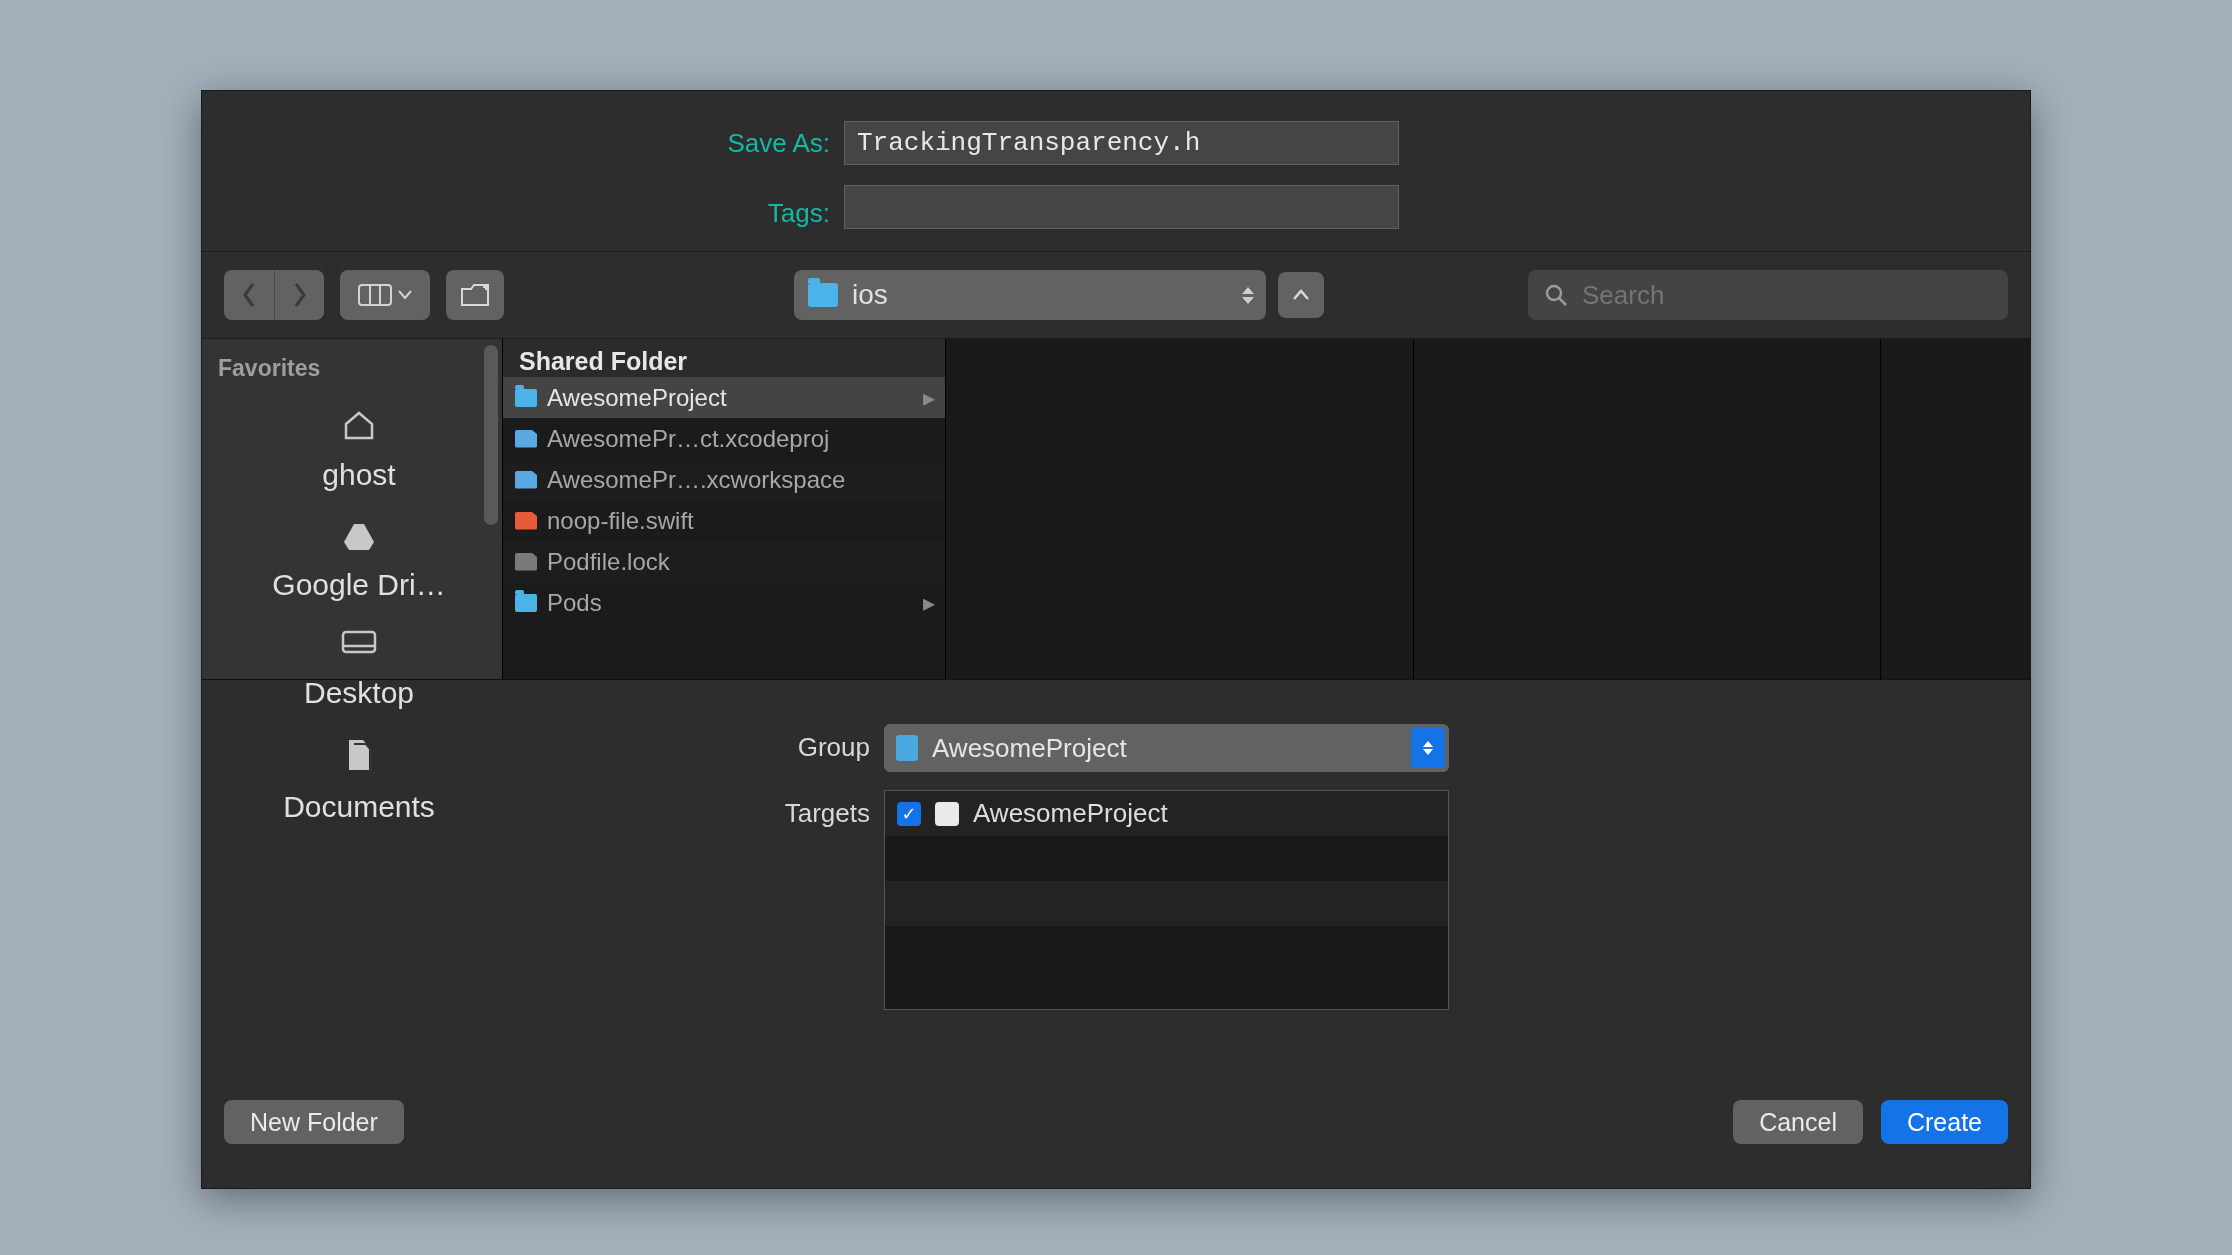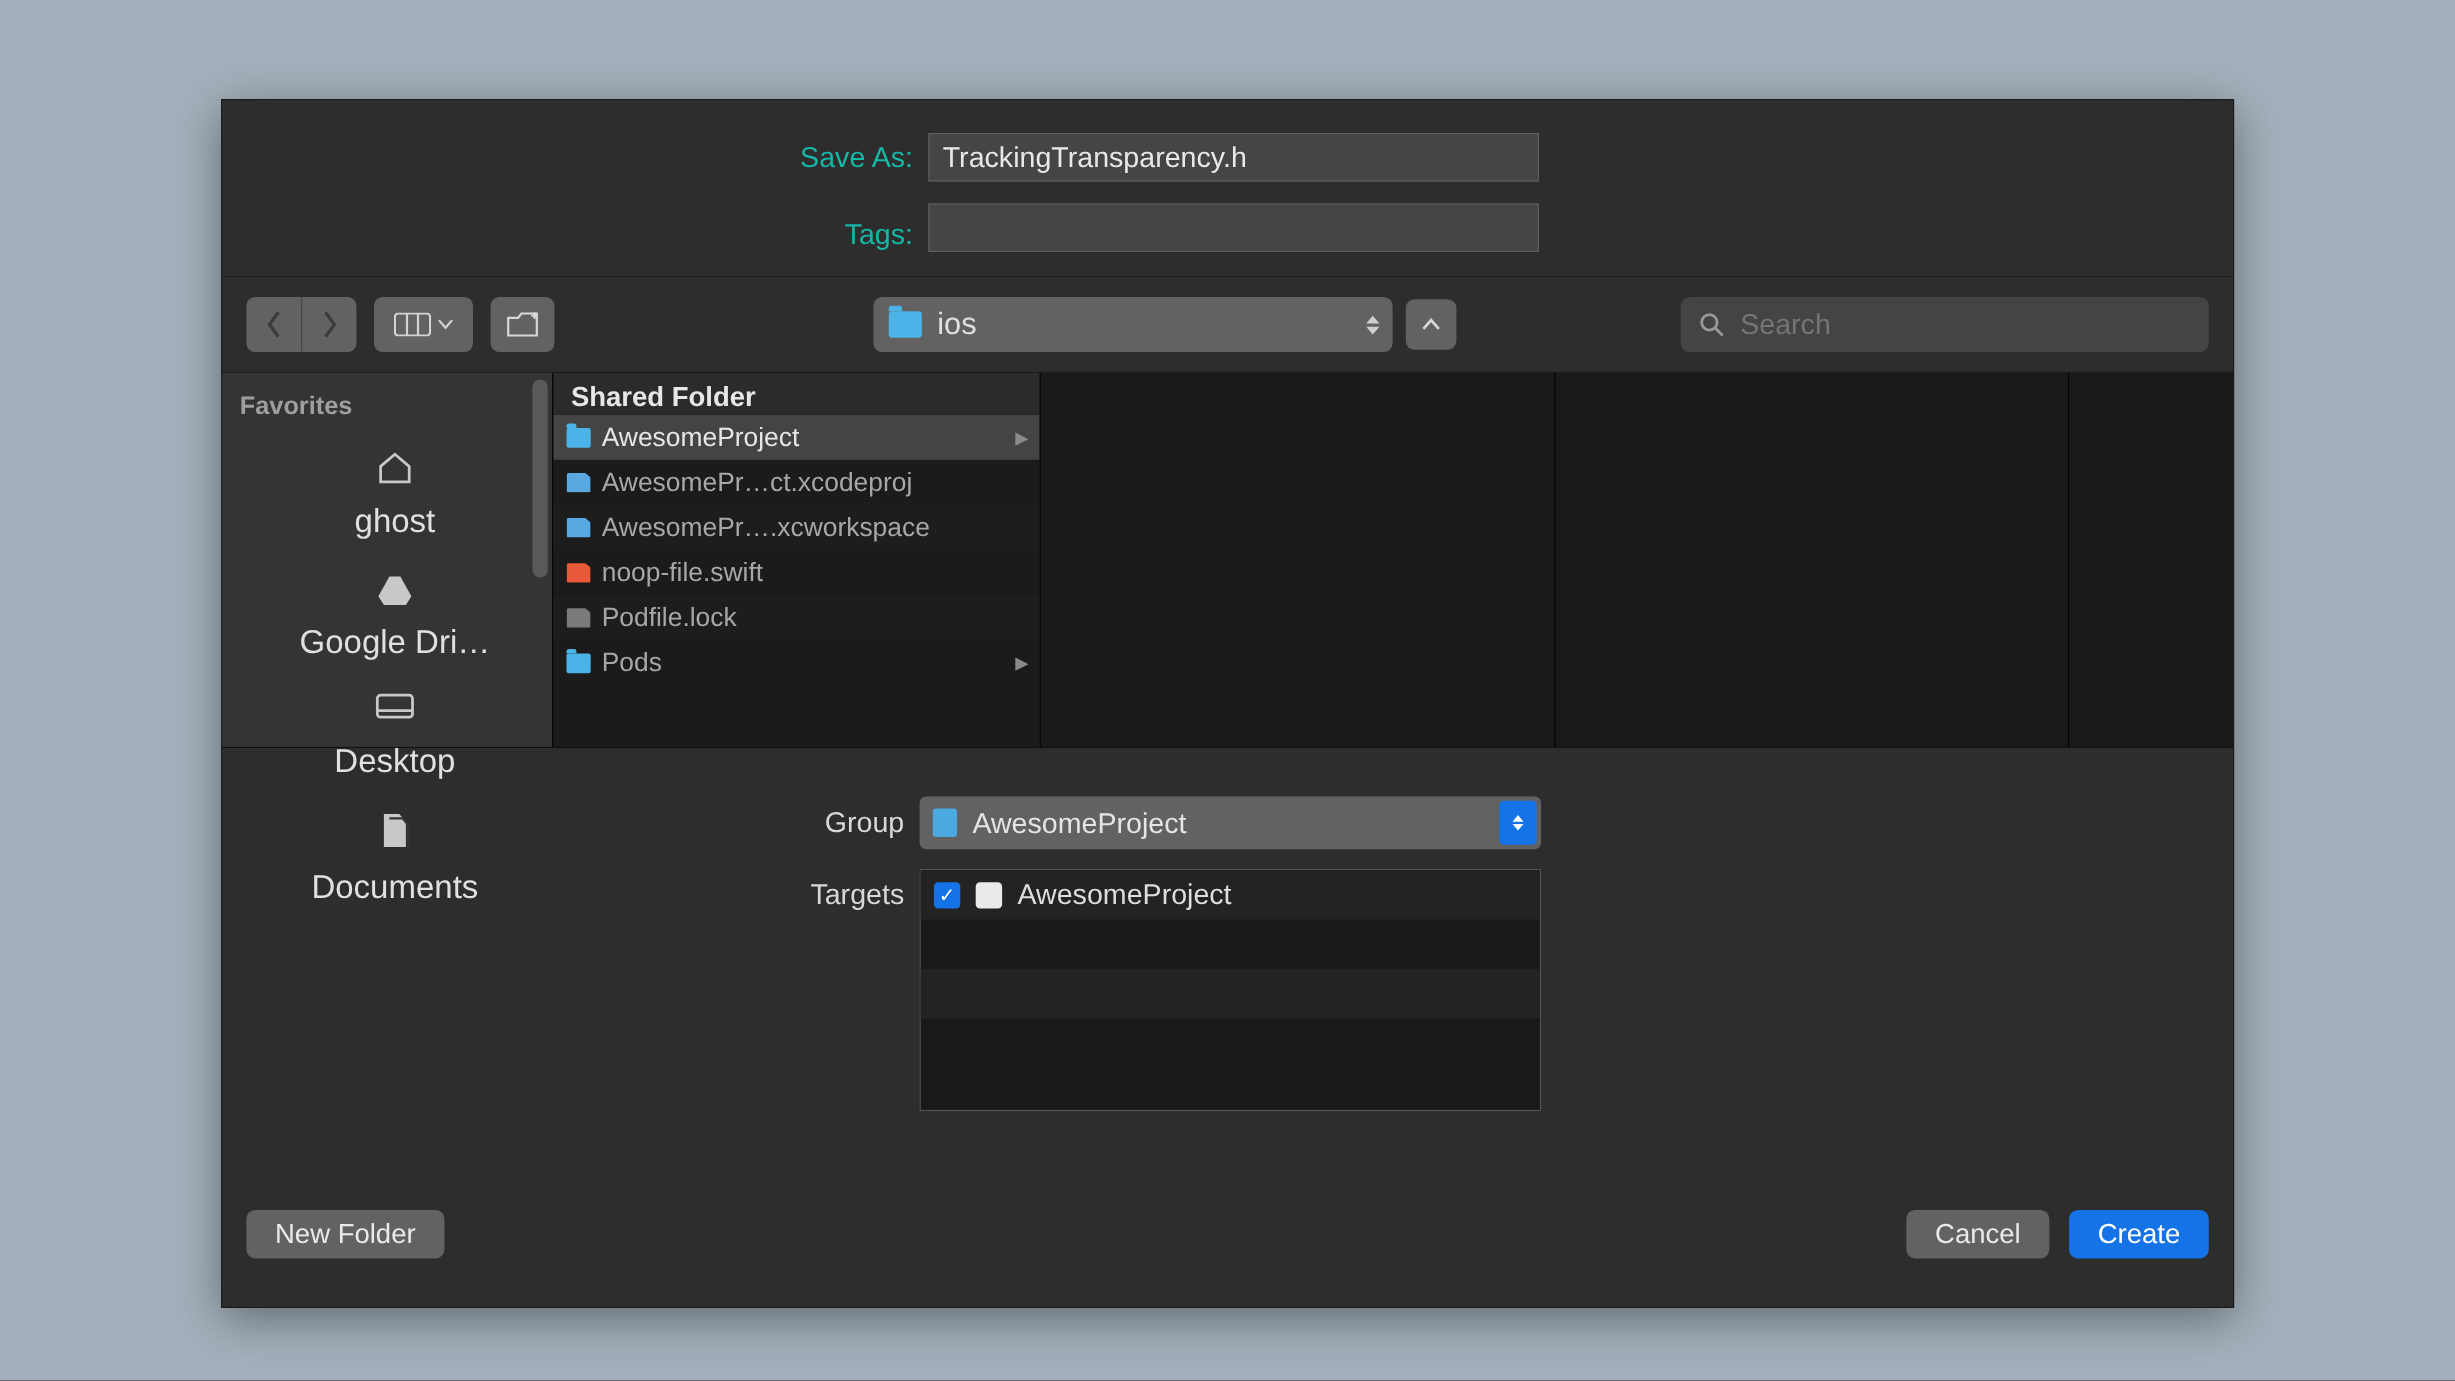--- a/index.html
+++ b/index.html
@@ -40,20 +40,21 @@
   }
   .text-input {
     width: 555px;
     height: 44px;
     background: #464545;
     border: 1px solid #606060;
     color: #e8e8e8;
     font-size: 26px;
     padding: 0 12px;
     outline: none;
+    font-family: Liberation Mono, monospace;
   }
   
   .toolbar {
     display: flex;
     align-items: center;
     padding: 18px 22px;
     gap: 16px;
     border-bottom: 1px solid #1e1e1e;
   }
   .btn {
@@ -168,21 +169,21 @@
   .file-ic.folder::before{content:"";position:absolute;top:-4px;left:0;width:9px;height:4px;background:#4bb3e7;border-radius:2px 2px 0 0;}
   .file-ic.generic{background:#7a7a7a;clip-path:polygon(0 0,75% 0,100% 25%,100% 100%,0 100%);} 
   .file-ic.swift{background:#e85a3a;clip-path:polygon(0 0,75% 0,100% 25%,100% 100%,0 100%);} 
   .file-ic.xcode{background:#5aa8e0;clip-path:polygon(0 0,75% 0,100% 25%,100% 100%,0 100%);} 
   .file-row .chev{position:absolute;right:10px;color:#8a8a8a;}
   
   .group-area{
     padding: 44px 0 50px 0;
     border-top:1px solid #111;
   }
-  .grow{display:flex;align-items:flex-start;gap:14px;margin-bottom:18px;}
+  .grow{display:flex;align-items:flex-start;gap:14px;margin-bottom:18px;margin-left:48px;}
   .glabel{width:620px;text-align:right;color:#d8d8d8;font-size:26px;padding-top:8px;}
   .group-select{
     width:565px;height:48px;background:#636263;border-radius:6px;
     display:flex;align-items:center;padding:0 12px;color:#e5e5e5;font-size:26px;
     position:relative;cursor:pointer;
   }
   .group-select .gic{width:22px;height:26px;background:#4aa9df;border-radius:3px;margin-right:14px;flex-shrink:0;}
   .group-select .blue-arrows{
     position:absolute;right:4px;top:4px;bottom:4px;width:34px;
     background:#1473e6;border-radius:4px;

